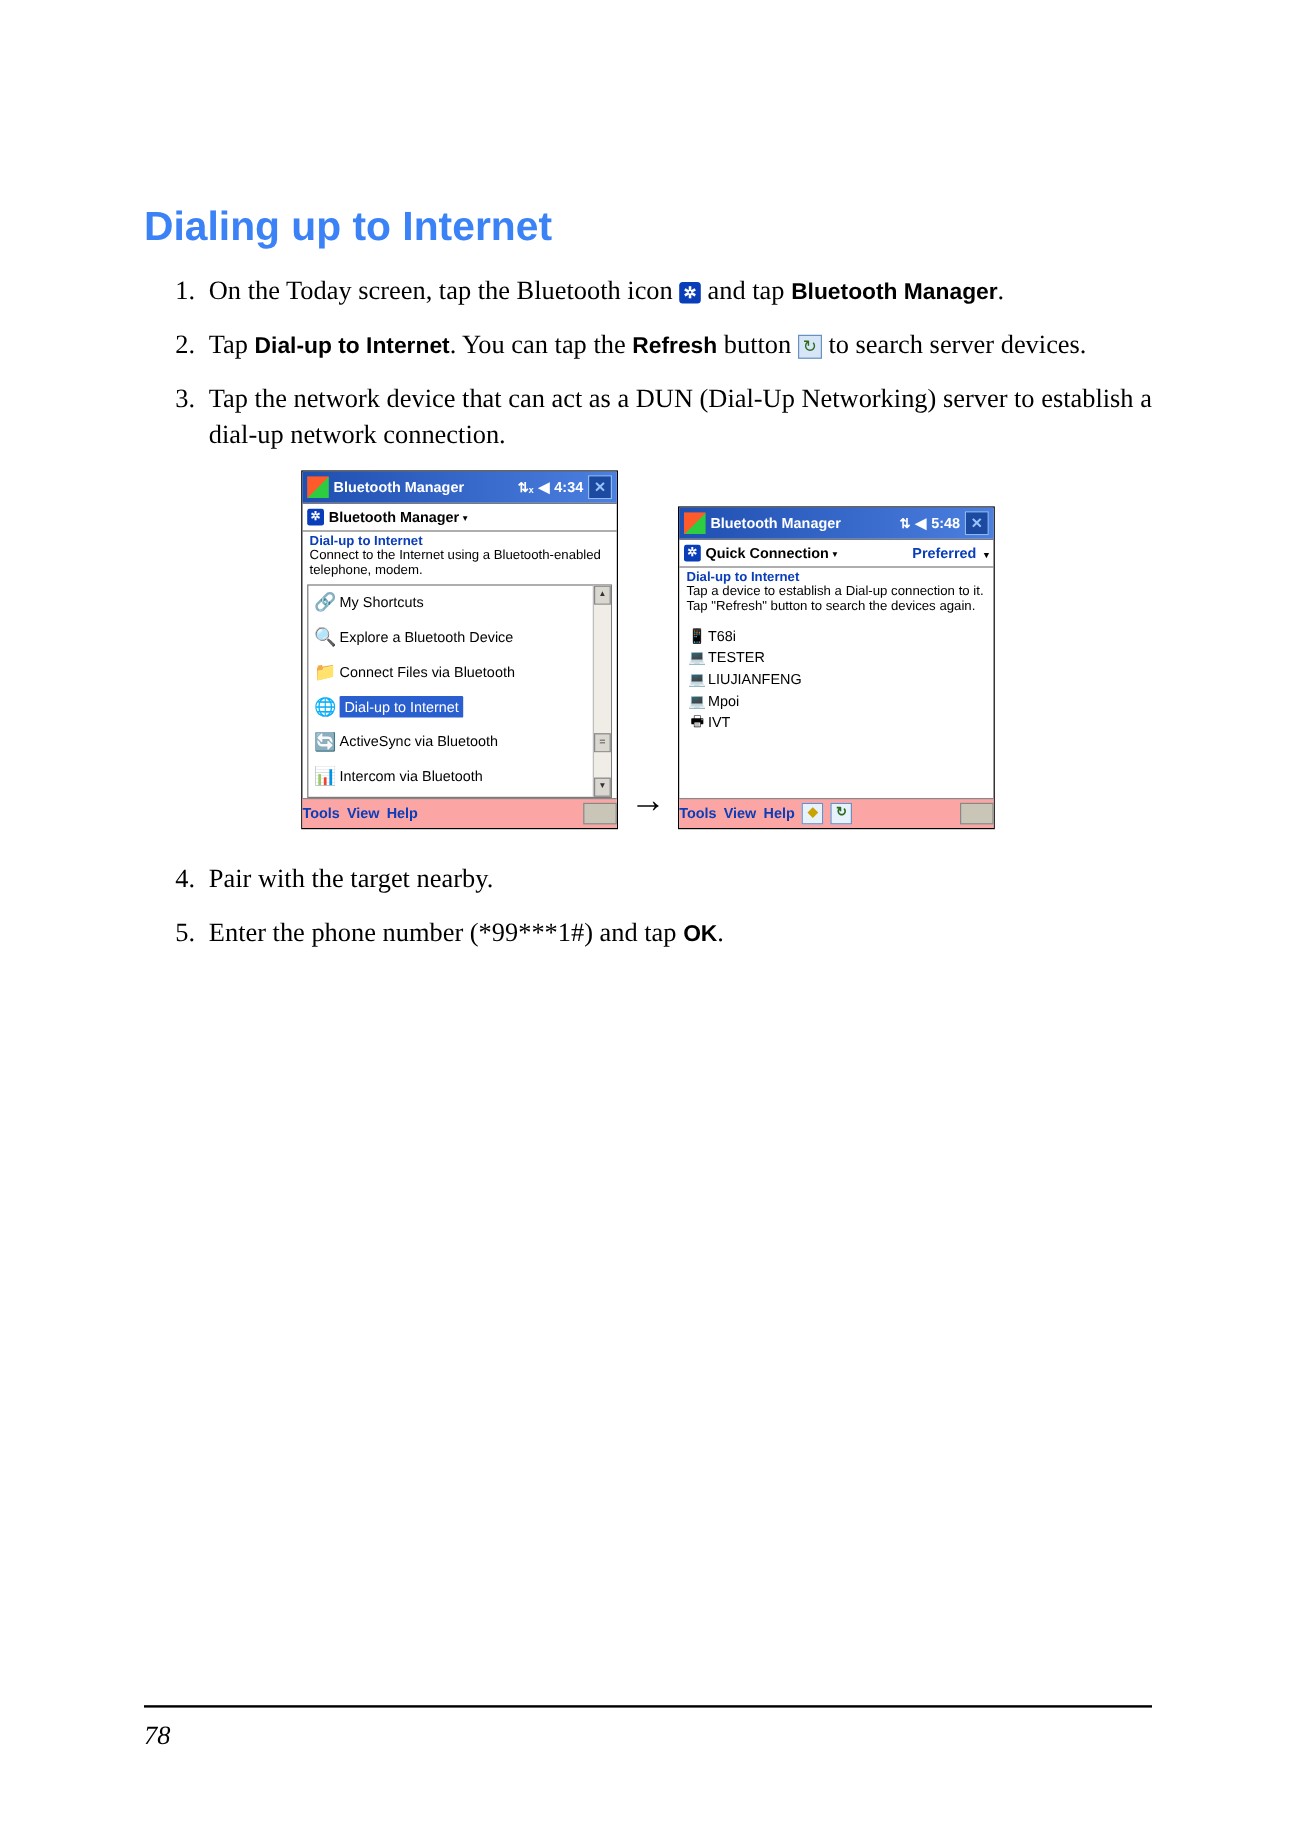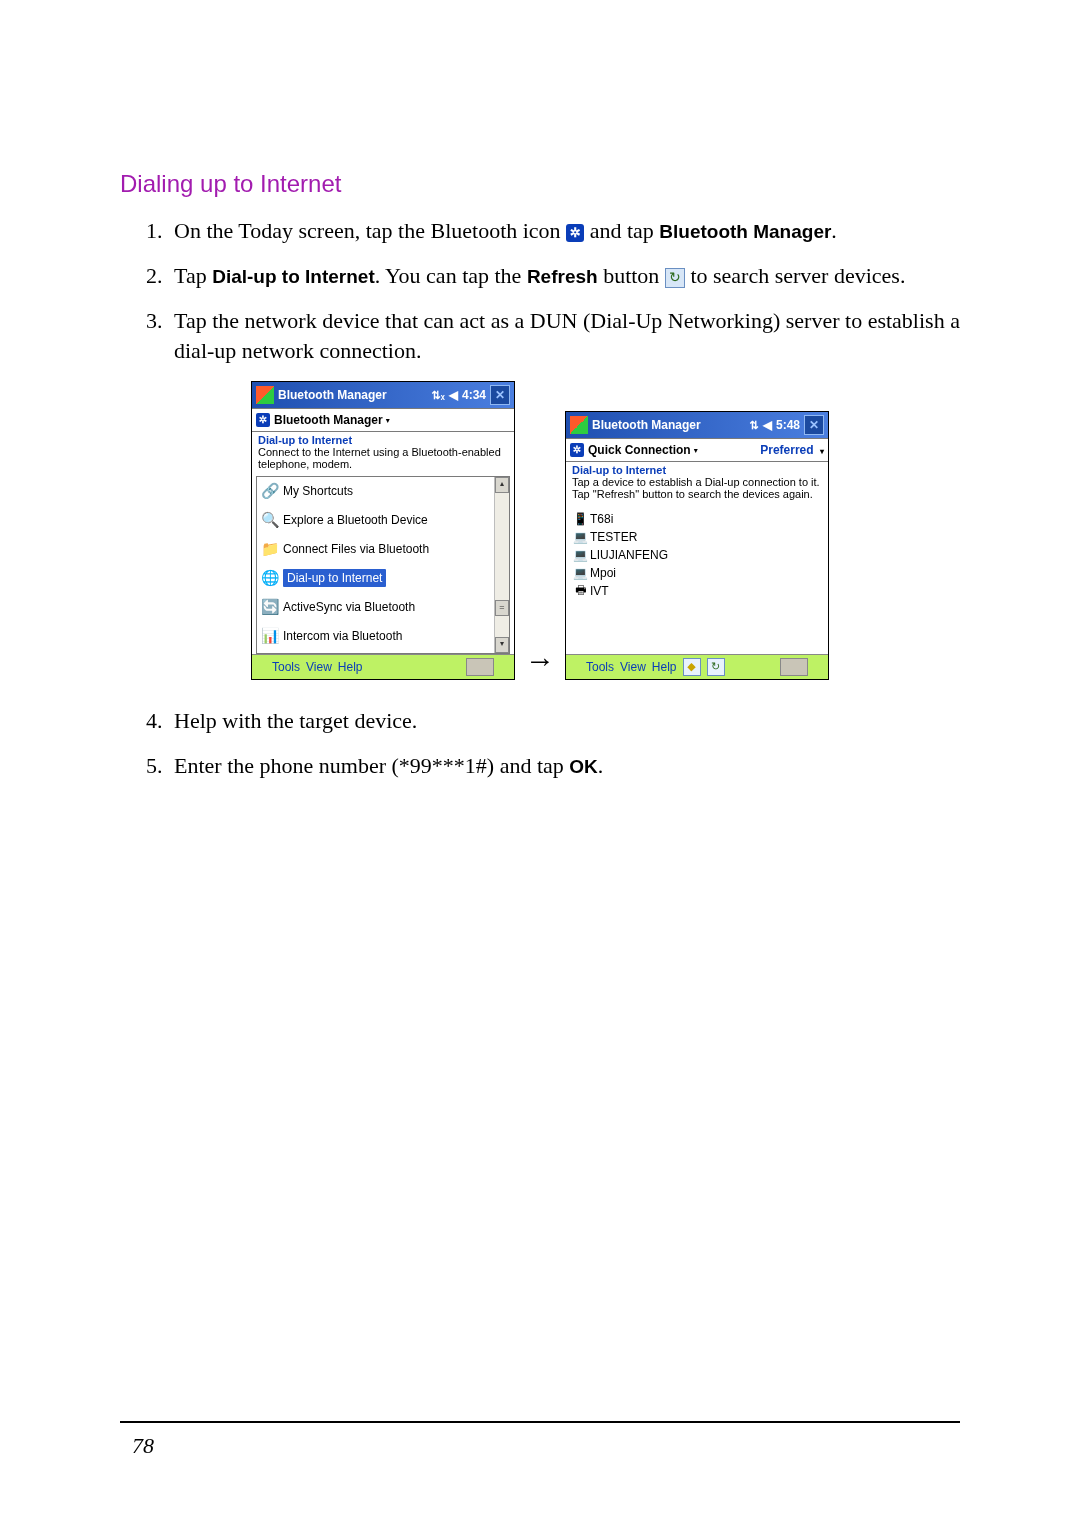--- a/index.html
+++ b/index.html
@@ -10,24 +10,24 @@
     width: 1080px;
     height: 1527px;
     box-sizing: border-box;
     position: relative;
   }
   .page {
     padding: 170px 120px 0 120px;
   }
   h1 {
     font-family: Arial, Helvetica, sans-serif;
-    font-weight: normal;
-    font-size: 24px;
+    font-weight: bold;
+    font-size: 34px;
     margin: 0 0 18px 0;
-    color: #a21caf;
+    color: #3b82f6;
   }
   .intro {
     font-size: 22px;
     line-height: 1.35;
     margin: 0 0 20px 0;
   }
   ol.steps {
     font-size: 22px;
     line-height: 1.4;
     margin: 0;
@@ -232,28 +232,28 @@
     display: flex;
     align-items: center;
     height: 18px;
   }
   .dev-row .dicon {
     width: 18px;
     text-align: center;
     font-size: 12px;
   }
   .bottombar {
-    background: #bef264;
+    background: #fca5a5;
     border-top: 1px solid #888;
     height: 24px;
     display: flex;
     align-items: center;
-    padding: 0 20px;
+    padding: 0 0;
     color: #0a3db8;
-    font-weight: normal;
+    font-weight: bold;
     font-size: 12px;
   }
   .bottombar .sp { width: 6px; }
   .bottombar .kbd {
     margin-left: auto;
     width: 26px;
     height: 16px;
     background: #c9c5b7;
     border: 1px solid #888;
   }
@@ -269,21 +269,21 @@
   }
   .footer-rule {
     position: absolute;
     left: 120px;
     right: 120px;
     bottom: 104px;
     border-top: 2px solid #000;
   }
   .page-number {
     position: absolute;
-    left: 132px;
+    left: 120px;
     bottom: 68px;
     font-style: italic;
     font-size: 22px;
   }
 </style>
 </head>
 <body>
 
 <div class="page">
   <h1>Dialing up to Internet</h1>
@@ -418,21 +418,21 @@
         <span>Help</span>
         <div class="mini-ico" style="color:#c9a400;">◆</div>
         <div class="mini-ico" style="color:#2d6a1f;">↻</div>
         <div class="kbd"></div>
       </div>
     </div>
 
   </div>
 
   <ol class="steps" start="4">
-    <li>Help with the target device.</li>
+    <li>Pair with the target nearby.</li>
     <li>
       <span>Enter the phone number (*99***1#) and tap </span><span class="bold-sans">OK</span><span>.</span>
     </li>
   </ol>
 </div>
 
 <div class="footer-rule"></div>
 <div class="page-number">78</div>
 
 </body></html>

